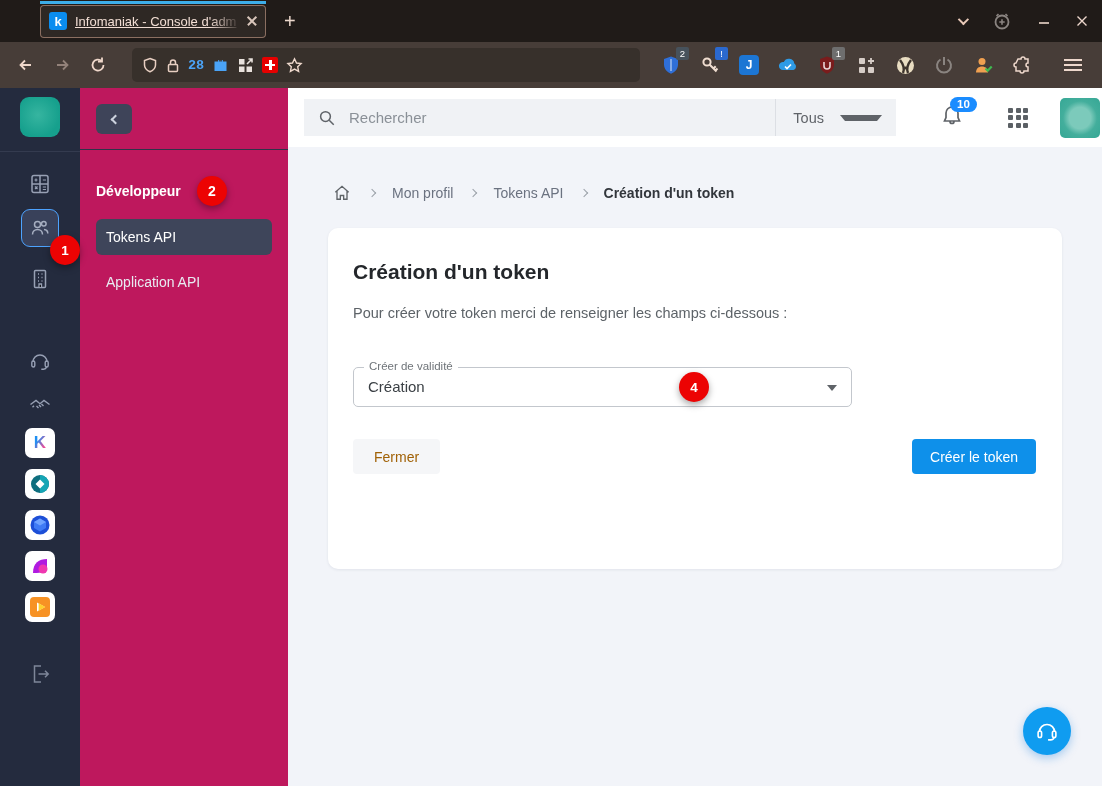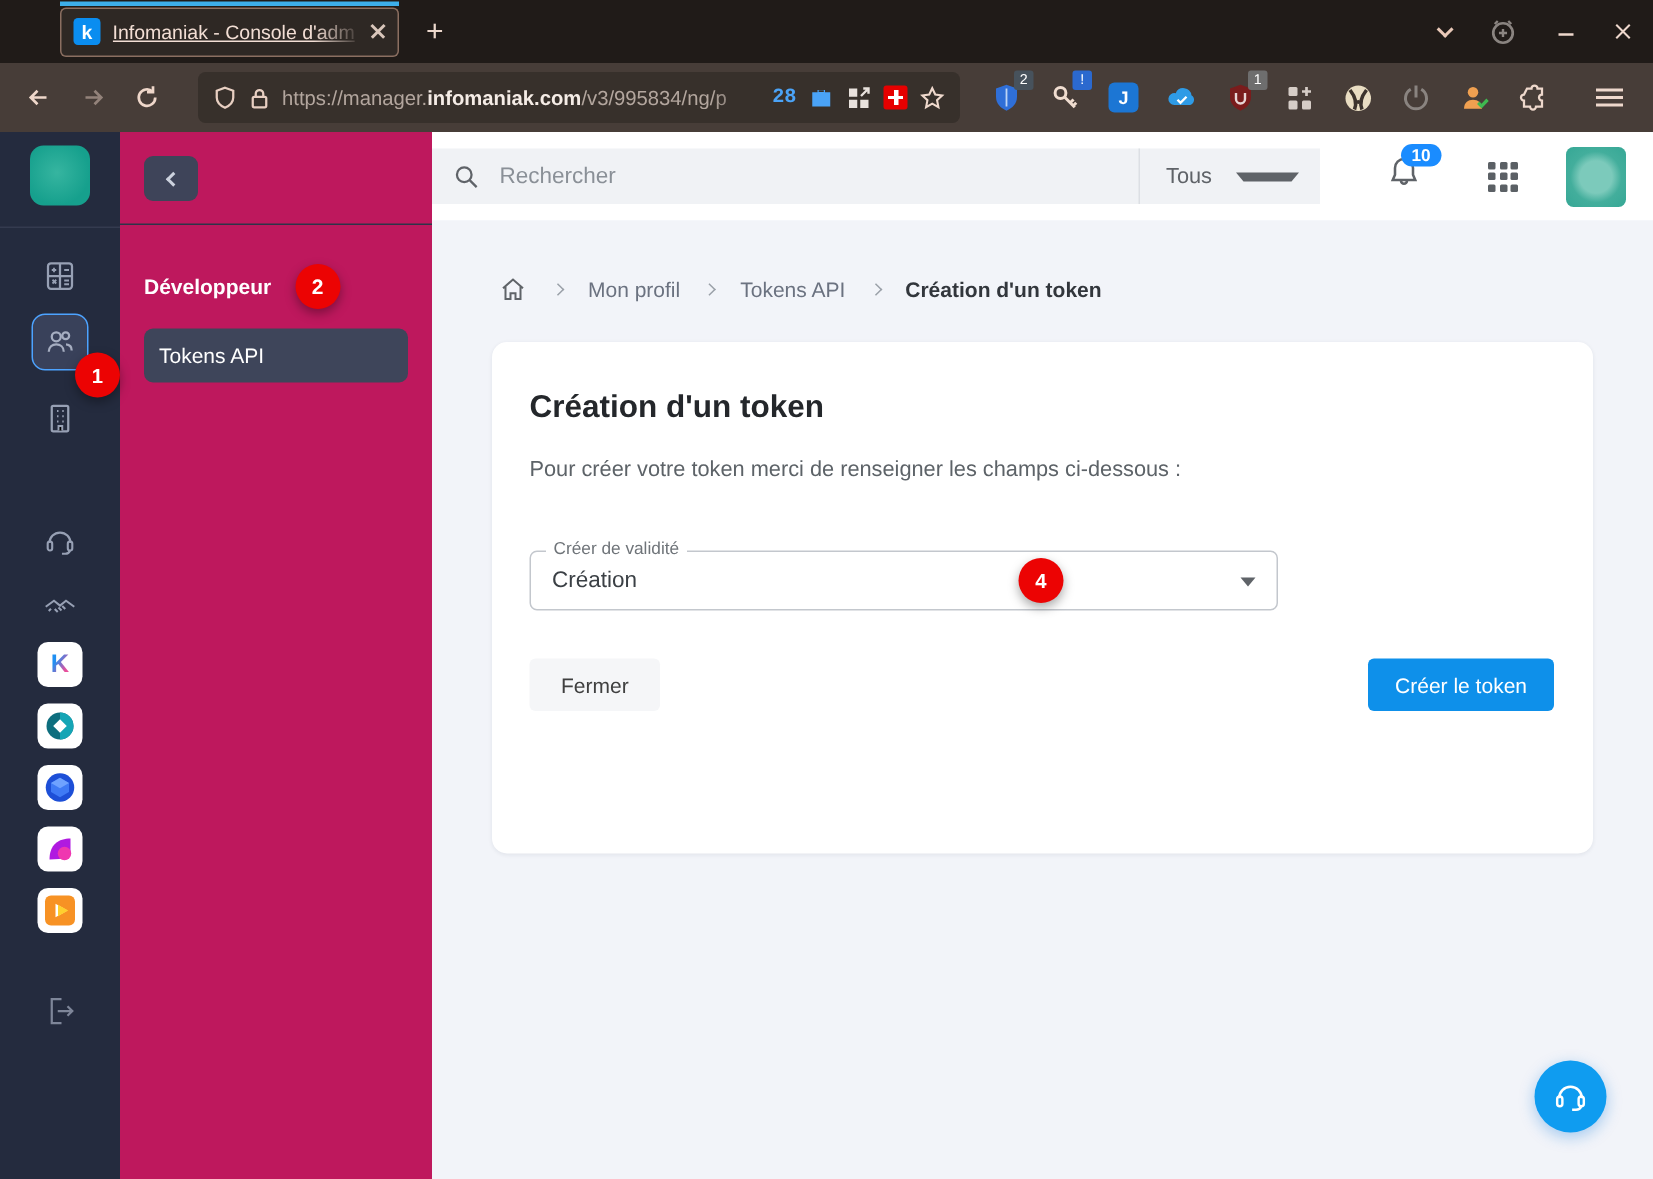--- a/index.html
+++ b/index.html
@@ -78,21 +78,21 @@
   .panel-div { margin-top:15px; border-top:1px solid #2e3449; }
   .panel-head { margin:26px 16px 13px 16px; display:flex; align-items:center; }
   .panel-head span { color:#fff; font-size:14px; font-weight:700; }
   .panel-head .num-badge { margin-left:16px; }
   .panel-item { margin:0 16px; padding:10px; border-radius:6px; font-size:14px; color:#e8ebf2; cursor:pointer; }
   .panel-item.active { background:#3e455a; color:#fff; }
   .panel-item + .panel-item { margin-top:9px; }
 
   .main { flex:1; display:flex; flex-direction:column; }
   .topbar { height:59px; background:#fff; display:flex; align-items:center; flex:none; }
-  .searchbar { width:592px; height:37px; background:#f0f2f5; border-radius:0;
+  .searchbar { margin-left:16px; width:592px; height:37px; background:#f0f2f5; border-radius:0;
                display:flex; align-items:center; }
   .searchbar svg { margin-left:14px; flex:none; }
   .search-input { margin-left:13px; border:0; background:transparent; outline:none; flex:1; font-size:15px;
                   color:#3c4043; font-family:"Liberation Sans",sans-serif; }
   .search-input::placeholder { color:#8a9097; }
   .search-sep { width:1px; height:37px; background:#dcdfe4; }
   .search-filter { width:120px; display:flex; align-items:center; cursor:pointer; }
   .search-filter span { margin-left:16px; font-size:14.5px; color:#5f6368; flex:1;text-align:right; }
   .caret { width:0; height:0; border-left:5px solid transparent; border-right:5px solid transparent;
            border-top:6px solid #5f6368; margin-right:14px; }
@@ -116,21 +116,21 @@
   .card-intro { margin-top:21px; font-size:14.5px; color:#5d6368; }
   .field { position:relative; margin-top:46px; width:499px; height:40px; border:1px solid #c3c7cd;
            border-radius:5px; background:#fff; cursor:pointer; }
   .field + .field { margin-top:30px; }
   .field-label { position:absolute; top:-8px; left:10px; background:#fff; padding:0 5px; font-size:11.5px; color:#6f7479; }
   .field-value { line-height:38px; padding-left:14px; font-size:15px; color:#3b4045; }
   .field .num-badge { position:absolute; left:325px; top:4px; }
   .field .caret { position:absolute; right:14px; top:17px; margin:0; }
   .btn-row { display:flex; justify-content:space-between; margin-top:32px; }
   .btn { height:35px; border:0; border-radius:4px; font-size:14px; font-family:"Liberation Sans",sans-serif; cursor:pointer; }
-  .btn-light { background:#f5f6f8; color:#404040; padding:0 21px; }
+  .btn-light { background:#f5f6f8; color:#a16207; padding:0 21px; }
   .btn-primary { background:#0e90ea; color:#fff; padding:0 18px; }
   .support-bubble { position:absolute; right:31px; bottom:31px; width:48px; height:48px; border-radius:50%;
                     background:#0f9cf0; display:flex; align-items:center; justify-content:center;
                     box-shadow:0 3px 10px rgba(15,120,220,.35); cursor:pointer; }
 </style>
 </head>
 <body>
 
 <div class="window">
 
@@ -177,21 +177,20 @@
     </div>
 
     <div class="urlbar">
       <svg width="16" height="16" viewBox="0 0 16 16">
         <path d="M8 1.5 L13.5 3.5 V8 C13.5 11.5 11 13.5 8 14.8 C5 13.5 2.5 11.5 2.5 8 V3.5 Z" fill="none" stroke="#e8cfc2" stroke-width="1.5"></path>
       </svg>
       <svg width="14" height="15" viewBox="0 0 14 15">
         <rect x="2.5" y="6.5" width="9" height="7" rx="1" fill="none" stroke="#e8cfc2" stroke-width="1.5"></rect>
         <path d="M4.5 6.5 V4.5 a2.5 2.5 0 0 1 5 0 V6.5" fill="none" stroke="#e8cfc2" stroke-width="1.5"></path>
       </svg>
-      <div class="url-text"><span class="url-grey">https://manager.</span><span class="url-white">infomaniak.com</span><span class="url-grey">/v3/995834/ng/p</span></div>
       <span class="container-count">28</span>
       <svg width="17" height="17" viewBox="0 0 17 17">
         <path d="M6 4.5 V3 h5 v1.5 h3.5 v9.5 h-12 V4.5 Z" fill="#4aa3f7"></path>
         <path d="M6.8 3.8 h3.4" stroke="#37302b" stroke-width="1.2"></path>
       </svg>
       <svg width="17" height="17" viewBox="0 0 17 17">
         <rect x="2" y="2" width="5.5" height="5.5" fill="#e9e2dd"></rect>
           <rect x="2" y="9.5" width="5.5" height="5.5" fill="#e9e2dd"></rect>
           <rect x="9.5" y="9.5" width="5.5" height="5.5" fill="#e9e2dd"></rect>
         <path d="M10 7 L15 2 M11.5 2 H15 V5.5" fill="none" stroke="#e9e2dd" stroke-width="1.6"></path>
@@ -347,20 +346,21 @@
     <div class="panel">
       <div class="back-btn">
           <span class="chev-left"></span>
         </div>
       <div class="panel-div"></div>
       <div class="panel-head">
         <span>Développeur</span>
         <span class="num-badge">2</span>
       </div>
       <div class="panel-item active">Tokens API</div>
+      <div class="panel-item">Application API</div>
     </div>
 
     <div class="main">
       <div class="topbar">
         <div class="searchbar">
           <svg width="18" height="18" viewBox="0 0 24 24">
             <circle cx="10" cy="10" r="6.5" fill="none" stroke="#5f6368" stroke-width="2"></circle>
             <path d="M15 15 L21 21" stroke="#5f6368" stroke-width="2"></path>
           </svg>
           <input class="search-input" placeholder="Rechercher" style="">

